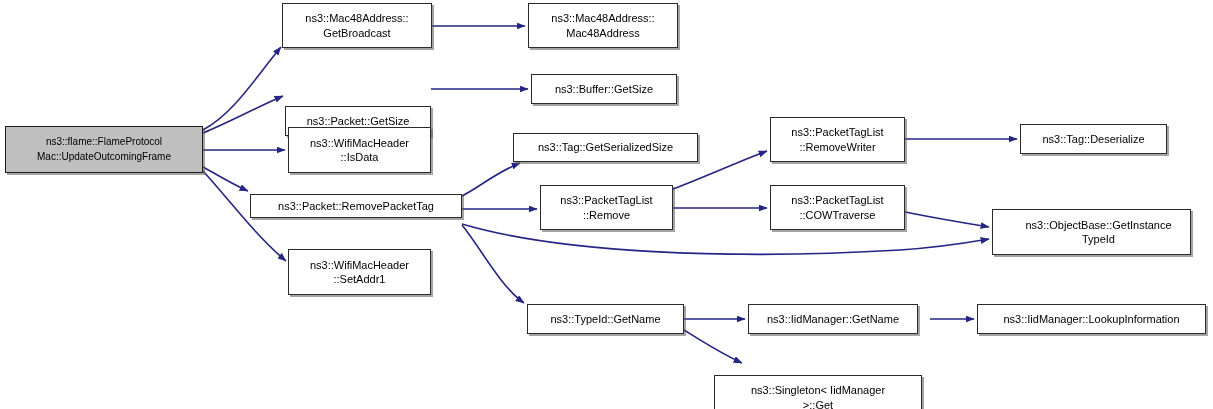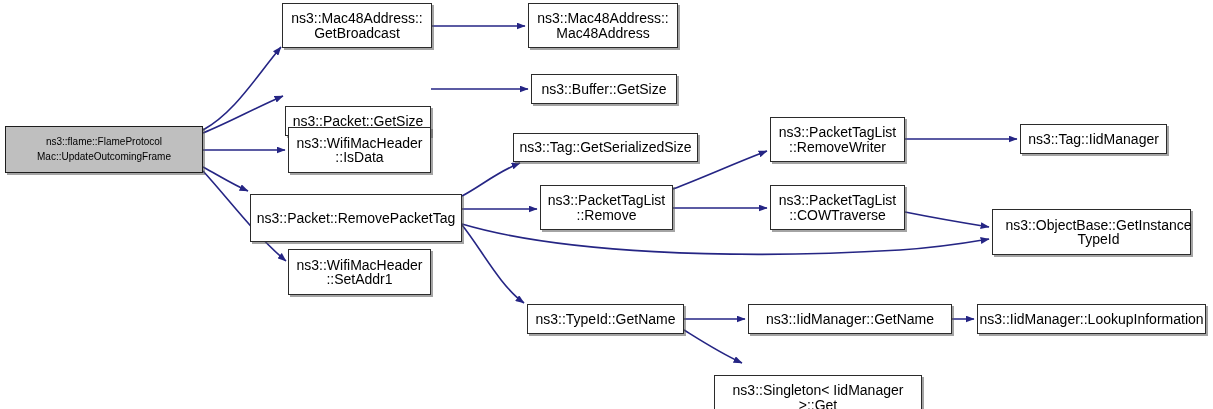--- a/index.html
+++ b/index.html
@@ -22,21 +22,21 @@
     width: 1213px;
     height: 409px;
     pointer-events: none;
   }
   .node {
     position: absolute;
     box-sizing: border-box;
     border: 1px solid #2b2b2b;
     background: #ffffff;
     color: #000000;
-    font-size: 14px;
+    font-size: 11px;
     line-height: 14.5px;
     display: flex;
     align-items: center;
     justify-content: center;
     text-align: center;
     white-space: pre-line;
     box-shadow: 2px 2px 0 0 rgba(90,90,90,0.55);
     z-index: 2;
   }
   .node.root {
@@ -84,32 +84,32 @@
       <div class="node root" style="left: 5px; top: 126px; width: 198px; height: 47px;"><span>ns3::flame::FlameProtocol
 Mac::UpdateOutcomingFrame</span></div>
       <div class="node" style="left: 282px; top: 3px; width: 150px; height: 45px;"><span>ns3::Mac48Address::
 GetBroadcast</span></div>
       <div class="node" style="left: 528px; top: 3px; width: 150px; height: 45px;"><span>ns3::Mac48Address::
 Mac48Address</span></div>
       <div class="node" style="left: 285px; top: 74px; width: 146px; height: 30px; margin-top: 32px;"><span>ns3::Packet::GetSize</span></div>
       <div class="node" style="left: 531px; top: 74px; width: 146px; height: 30px;"><span>ns3::Buffer::GetSize</span></div>
       <div class="node" style="left: 288px; top: 127px; width: 143px; height: 46px;"><span>ns3::WifiMacHeader
 ::IsData</span></div>
-      <div class="node" style="left: 250px; top: 194px; width: 212px; height: 48px;"><span>ns3::Packet::RemovePacketTag</span></div>
+      <div class="node" style="left: 250px; top: 194px; width: 212px; height: 24px;"><span>ns3::Packet::RemovePacketTag</span></div>
       <div class="node" style="left: 288px; top: 249px; width: 143px; height: 46px;"><span>ns3::WifiMacHeader
 ::SetAddr1</span></div>
       <div class="node" style="left: 513px; top: 133px; width: 185px; height: 29px;"><span>ns3::Tag::GetSerializedSize</span></div>
       <div class="node" style="left: 540px; top: 185px; width: 133px; height: 45px;"><span>ns3::PacketTagList
 ::Remove</span></div>
       <div class="node" style="left: 770px; top: 117px; width: 135px; height: 45px;"><span>ns3::PacketTagList
 ::RemoveWriter</span></div>
       <div class="node" style="left: 770px; top: 185px; width: 135px; height: 45px;"><span>ns3::PacketTagList
 ::COWTraverse</span></div>
-      <div class="node" style="left: 1020px; top: 124px; width: 147px; height: 30px;"><span>ns3::Tag::IidManager</span></div>
+      <div class="node" style="left: 1020px; top: 124px; width: 147px; height: 30px;"><span>ns3::Tag::Deserialize</span></div>
       <div class="node" style="left: 992px; top: 209px; width: 199px; height: 46px; padding-left: 14px;"><span>ns3::ObjectBase::GetInstance
 TypeId</span></div>
       <div class="node" style="left: 527px; top: 304px; width: 157px; height: 30px;"><span>ns3::TypeId::GetName</span></div>
-      <div class="node" style="left: 748px; top: 304px; width: 204px; height: 30px;"><span>ns3::IidManager::GetName</span></div>
+      <div class="node" style="left: 748px; top: 304px; width: 170px; height: 30px;"><span>ns3::IidManager::GetName</span></div>
       <div class="node" style="left: 977px; top: 304px; width: 229px; height: 30px;"><span>ns3::IidManager::LookupInformation</span></div>
       <div class="node" style="left: 714px; top: 359px; width: 208px; height: 45px; margin-top: 16px;"><span>ns3::Singleton&lt; IidManager
 &gt;::Get</span></div>
     </div>
 </div>
 
 </body></html>

